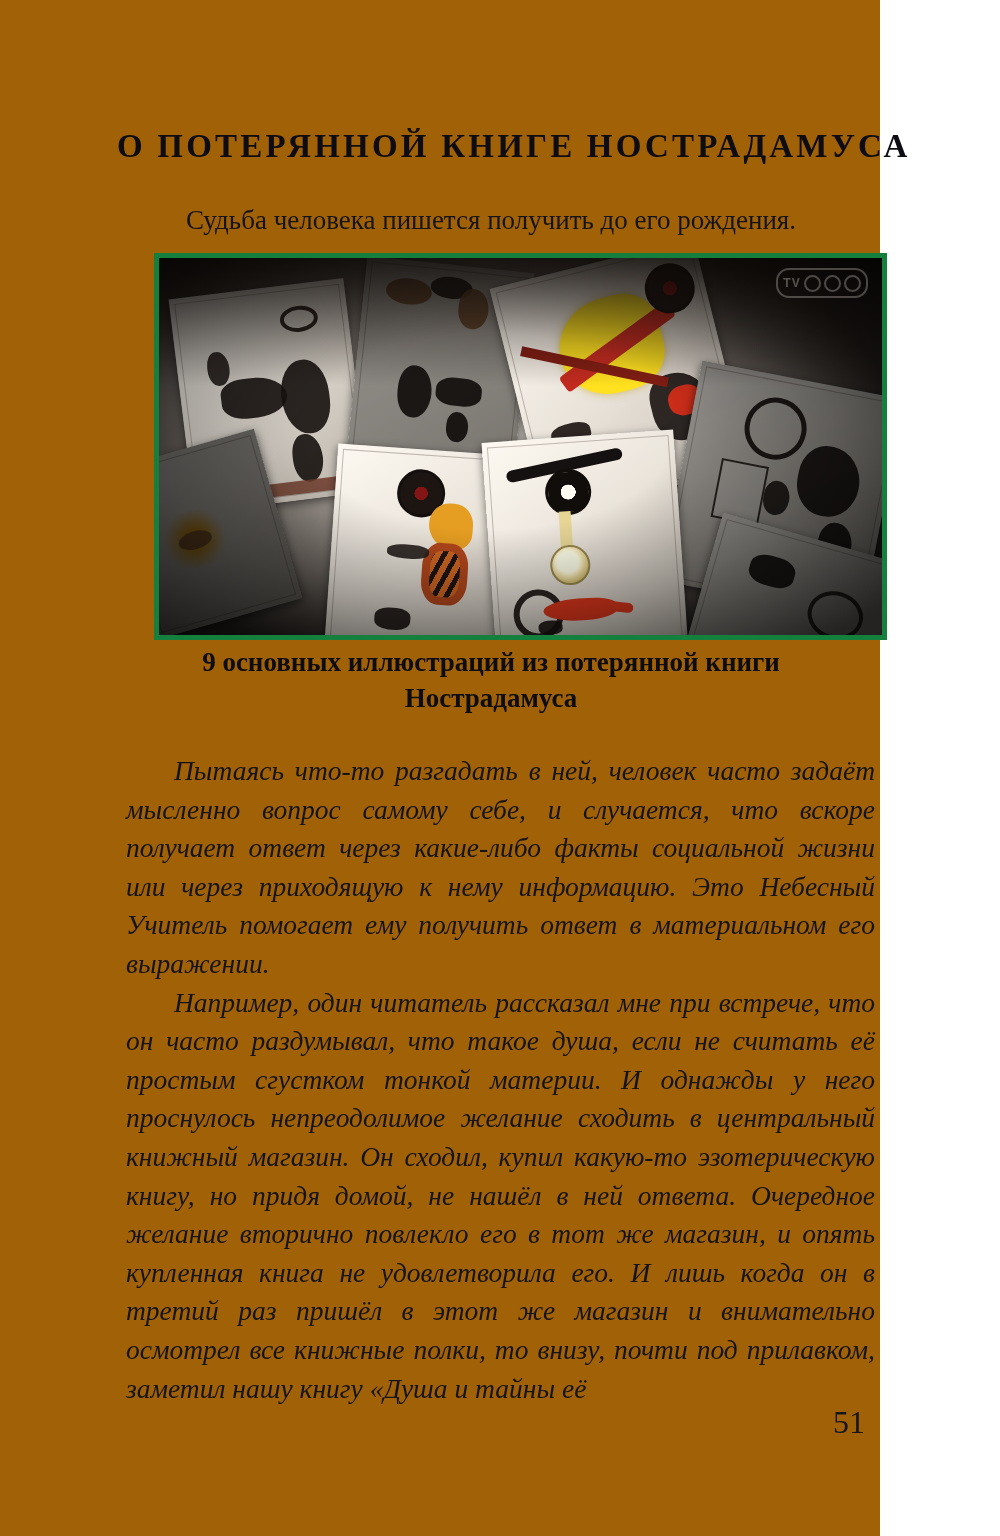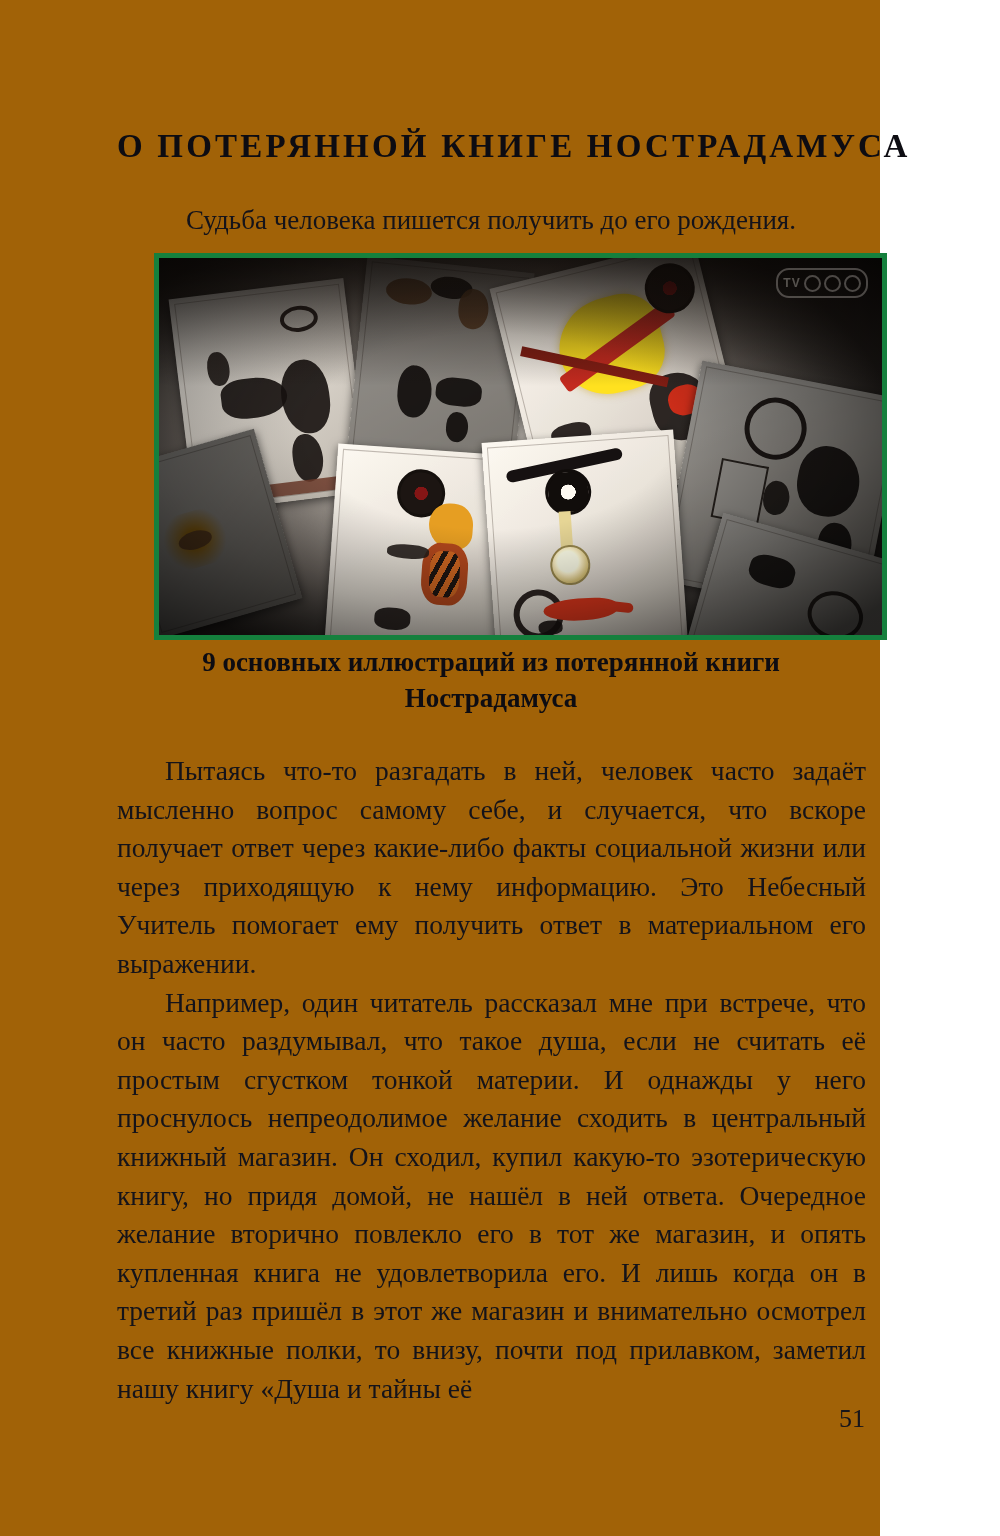--- a/index.html
+++ b/index.html
@@ -180,42 +180,43 @@
     text-align: center;
     font-weight: bold;
     font-size: 27px;
     line-height: 36px;
     color: #0d0c12;
   }
 
   
   .body-text {
     position: absolute;
-    left: 117px;
+    left: 126px;
     top: 752px;
     width: 749px;
+    font-style: italic;
   }
   .body-text p {
     margin: 0;
     text-align: justify;
     text-indent: 48px;
     font-size: 27.5px;
     line-height: 38.6px;
     color: #14131a;
     hyphens: manual;
   }
   .body-text p + p { margin-top: 0; }
 
   .folio {
     position: absolute;
     left: 117px;
     top: 1404px;
     width: 748px;
     text-align: right;
-    font-size: 26px;
+    font-size: 32px;
     color: #16151b;
   }
 </style>
 </head>
 <body>
 
 <div class="page">
 
   <div class="chapter-title">О ПОТЕРЯННОЙ КНИГЕ НОСТРАДАМУСА</div>
 

